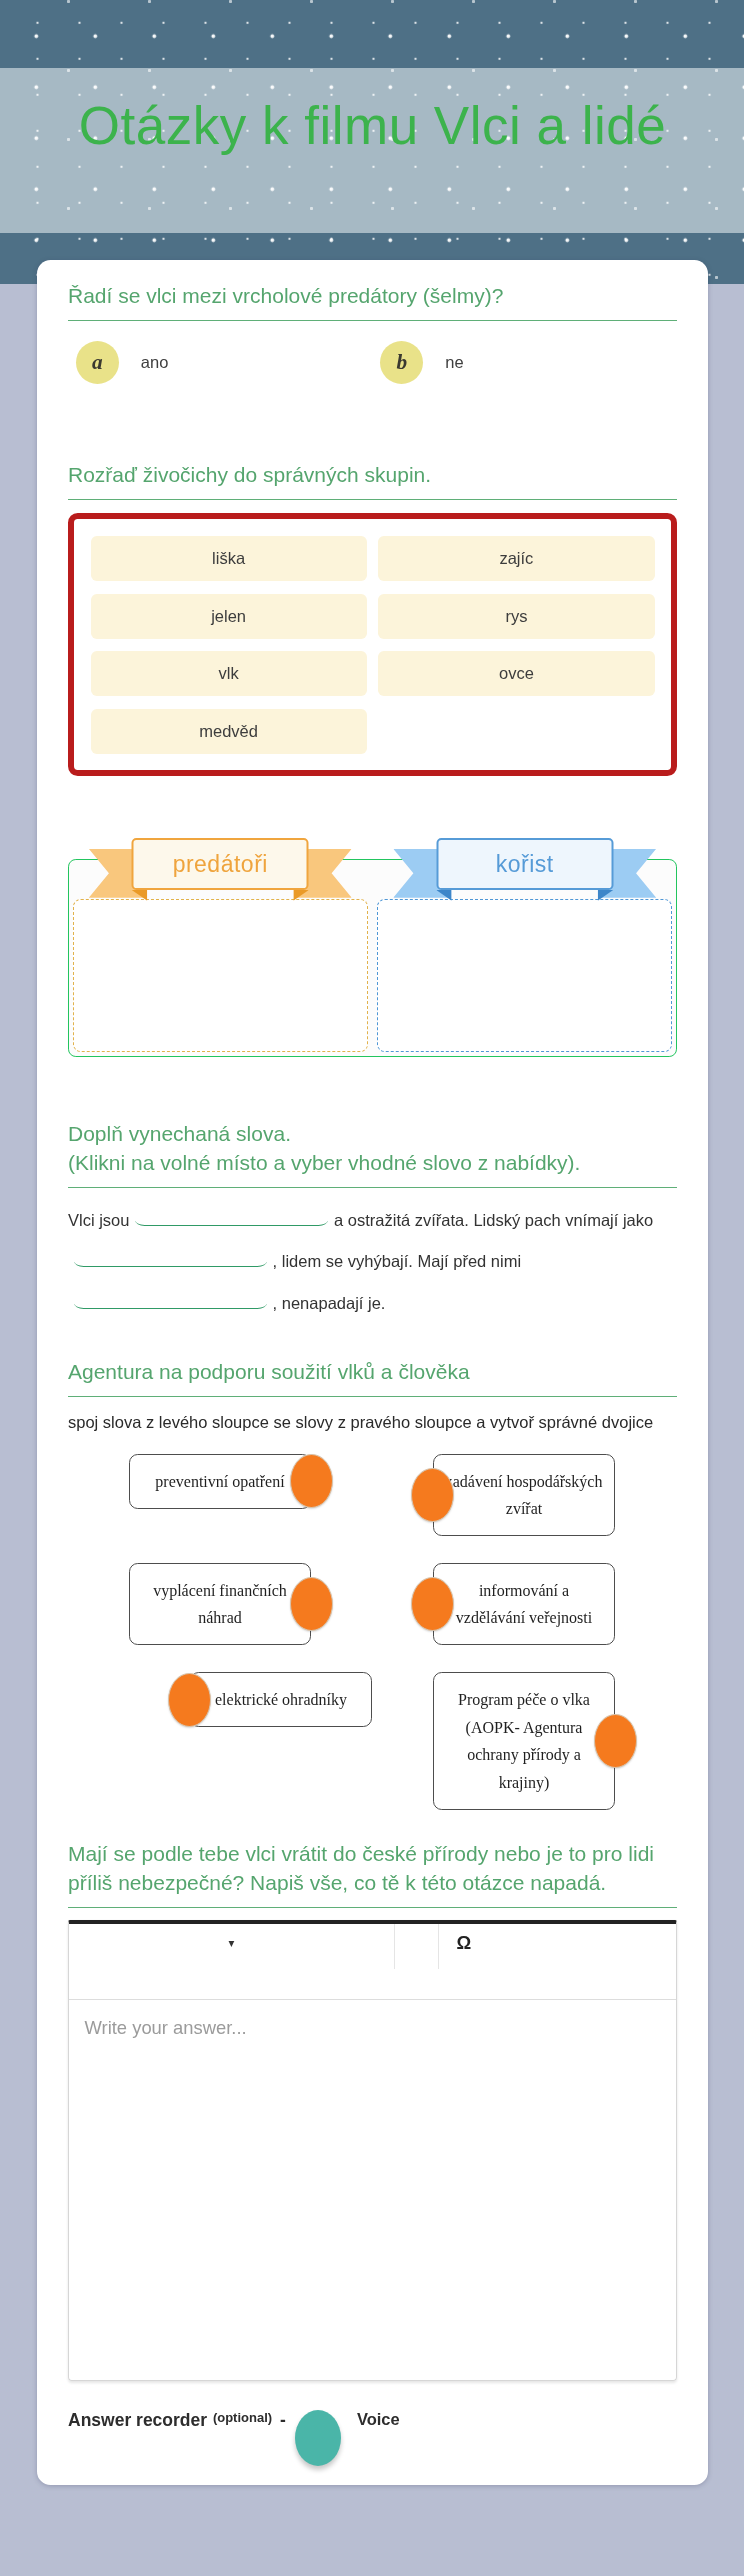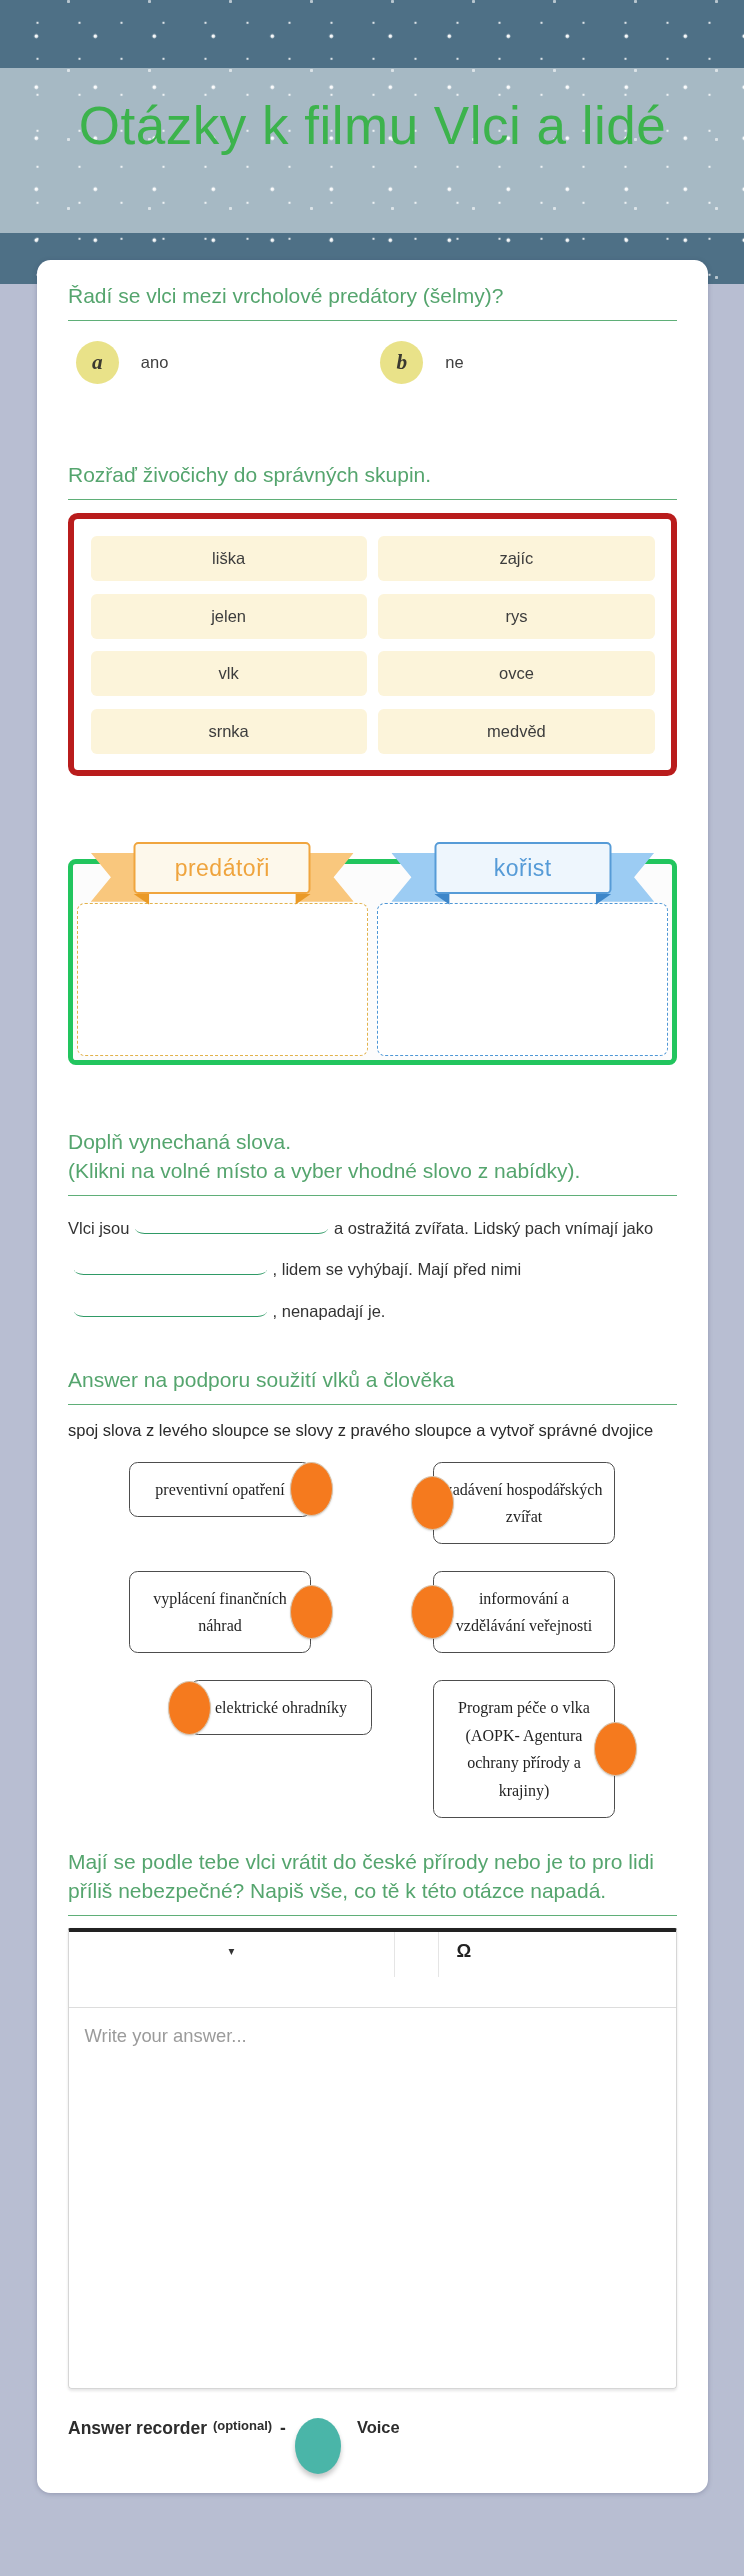--- a/index.html
+++ b/index.html
@@ -48,21 +48,21 @@
 
   
   .sec-sort-words { margin-top:76px; }
   .tilebox { margin-top:13.6px; border:6px solid #b91c1c; border-radius:9.7px;
     padding:16.5px; display:grid; grid-template-columns:1fr 1fr; gap:12.6px 11.6px; }
   .tile { background:#fcf4da; border-radius:5.8px; height:45px;
     display:flex; align-items:center; justify-content:center;
     font-size:16.5px; color:#3d3d3d; cursor:grab; }
 
   
-  .sortwrap { margin-top:83px; border:5px solid #22c55e; background:#fcfcfc;
+  .sortwrap { margin-top:83px; border:1px solid #22c55e; background:#fcfcfc;
     border-radius:7.8px; padding:3.9px; display:flex; gap:9.7px; }
   .zone { flex:1; position:relative; }
   .dashed { margin-top:35px; height:153px; border-radius:7.8px; background:#fff; border:1.9px dashed; }
   .zone-o .dashed { border-color:#e2b24b; }
   .zone-b .dashed { border-color:#4f97d6; }
   .ribbon { position:absolute; top:-26px; left:50%; transform:translateX(-50%);
     width:177px; height:68px; z-index:3; }
   .wing { position:absolute; top:10.7px; height:49px; width:56px; }
   .wing.wl { left:-43px; clip-path:polygon(0 0,100% 0,100% 100%,0 100%,36% 50%); }
   .wing.wr { right:-43px; clip-path:polygon(0 0,100% 0,64% 50%,100% 100%,0 100%); }
@@ -152,21 +152,20 @@
   <section class="sec-sort-words">
     <h2 class="q-head">Rozřaď živočichy do správných skupin.</h2>
     <div class="rule"></div>
     <div class="tilebox">
       <div class="tile">liška</div>
       <div class="tile">zajíc</div>
       <div class="tile">jelen</div>
       <div class="tile">rys</div>
       <div class="tile">vlk</div>
       <div class="tile">ovce</div>
-      <div class="tile">srnka</div>
       <div class="tile">medvěd</div>
     </div>
 
     <div class="sortwrap">
       <div class="zone zone-o">
         <div class="ribbon">
           <div class="wing wl"></div>
           <div class="wing wr"></div>
           <div class="fold fl"></div>
           <div class="fold fr"></div>
@@ -188,21 +187,21 @@
   </section>
 
   <section class="sec-fill">
     <h2 class="q-head">Doplň vynechaná slova.</h2>
     <h2 class="q-head">(Klikni na volné místo a vyber vhodné slovo z nabídky).</h2>
     <div class="rule"></div>
     <p class="fill-p"><span>Vlci jsou</span><span class="blank"></span><span>a ostražitá zvířata. Lidský pach vnímají jako</span><span class="blank"></span><span>, lidem se vyhýbají. Mají před nimi</span><span class="blank"></span><span>, nenapadají je.</span></p>
   </section>
 
   <section class="sec-match">
-    <h2 class="q-head">Answer na podporu soužití vlků a člověka</h2>
+    <h2 class="q-head">Agentura na podporu soužití vlků a člověka</h2>
     <div class="rule"></div>
     <p class="instr">spoj slova z levého sloupce se slovy z pravého sloupce a vytvoř správné dvojice</p>
     <div class="match">
       <div class="mrow">
         <div class="mbox mleft">
           <span>preventivní opatření</span>
           <div class="dot"></div>
         </div>
         <div class="mbox mright">
           <span>zadávení hospodářských zvířat</span>

